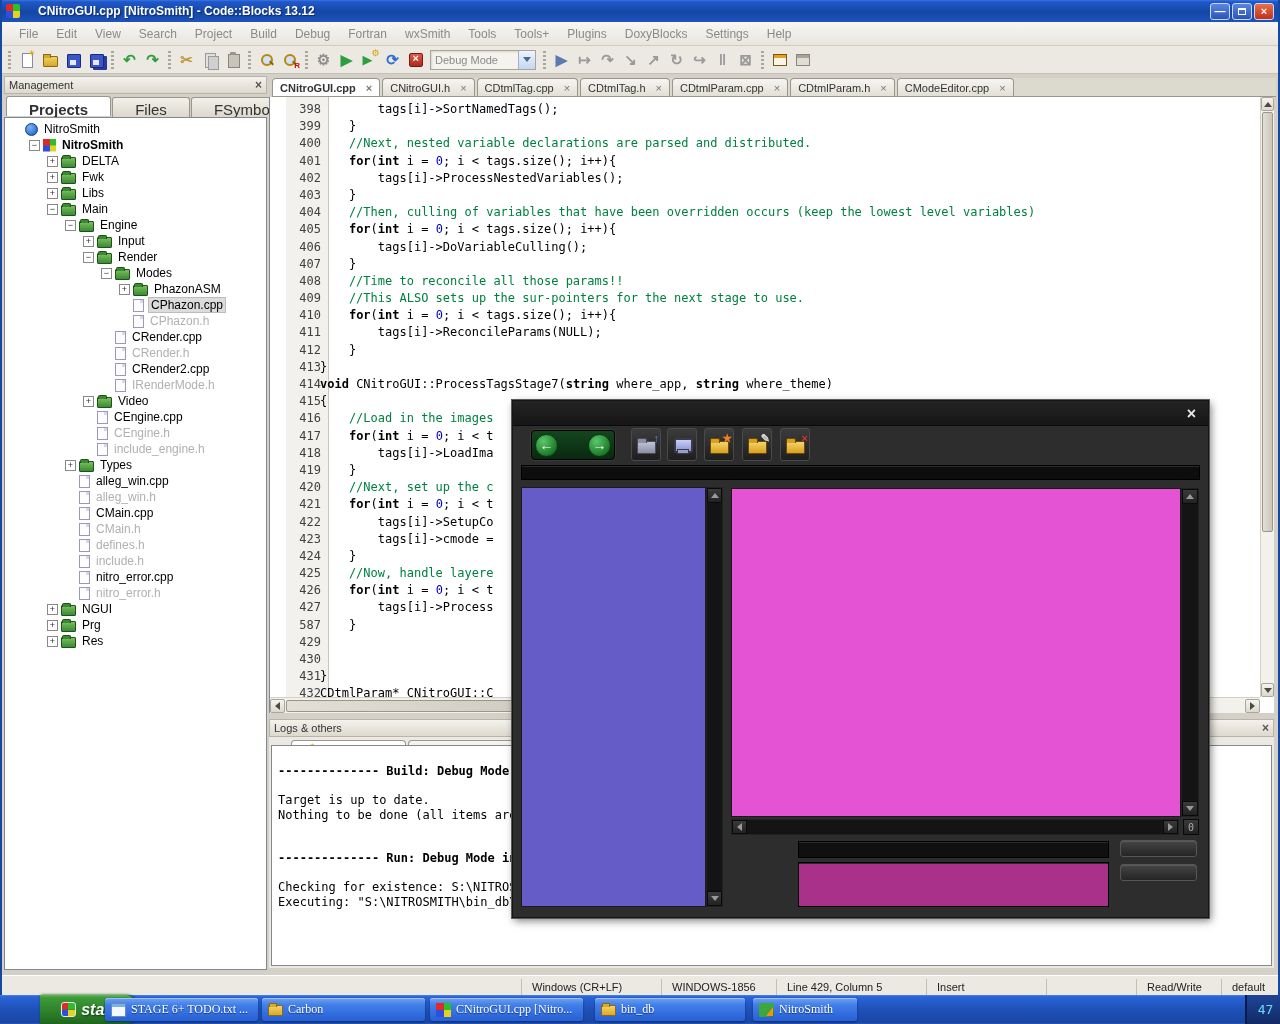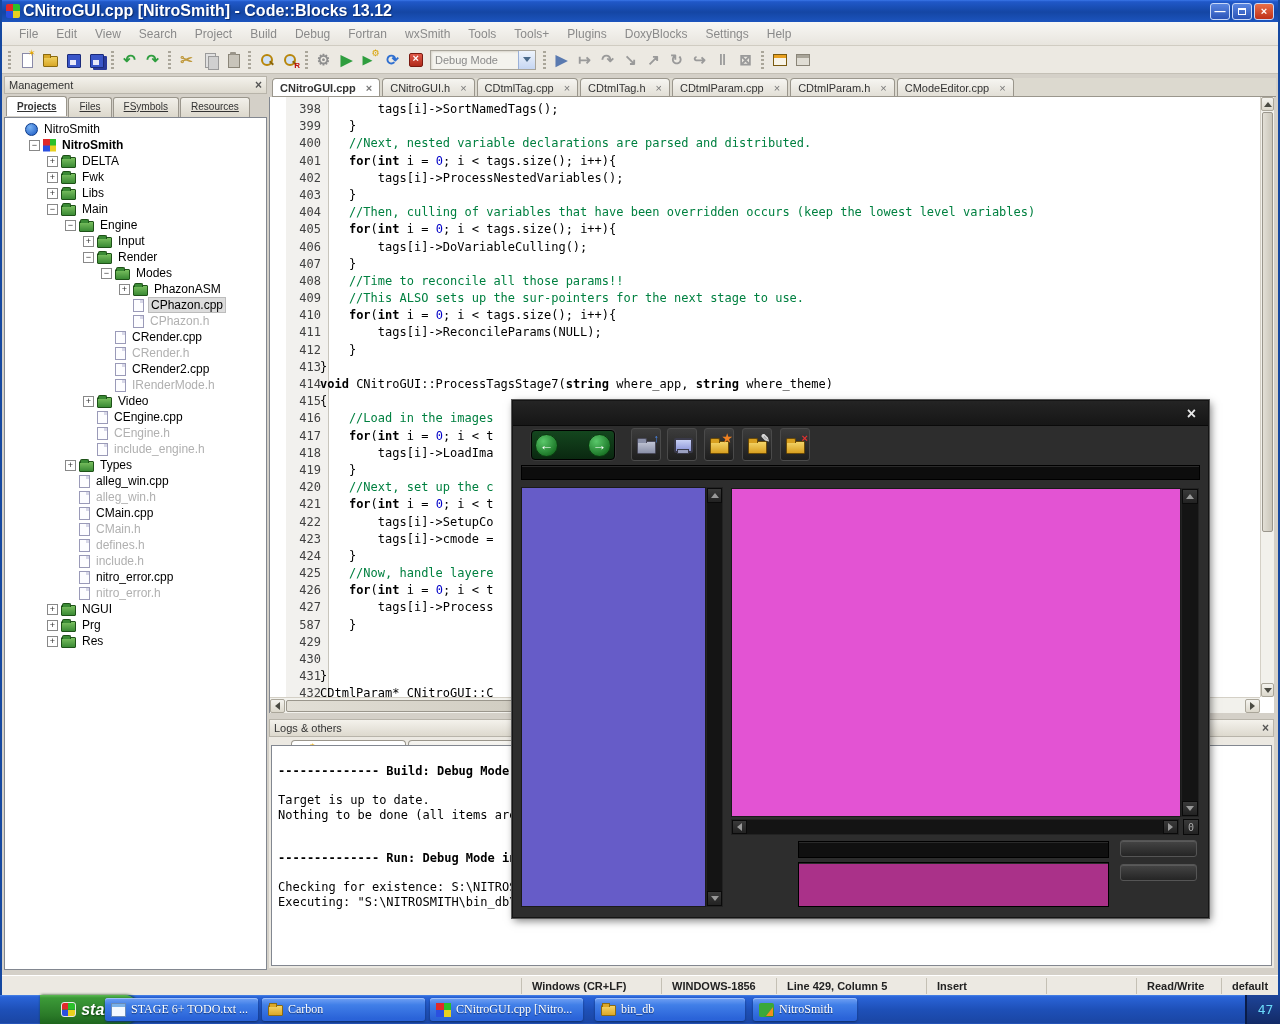--- a/index.html
+++ b/index.html
@@ -5,21 +5,21 @@
   * { margin:0; padding:0; box-sizing:border-box; }
   html,body { width:1280px; height:1024px; overflow:hidden; background:#d4d0c8;
     font-family:"Liberation Sans", sans-serif; }
   #app { position:absolute; inset:0; width:1280px; height:1024px;
     border-left:2px solid #1548a0; border-right:2px solid #1548a0; background:#d4d0c8; }
 
   
   .titlebar { position:absolute; left:0; top:0; width:100%; height:22px;
     background:linear-gradient(180deg,#3a76e8 0%,#2058c8 8%,#1446a4 55%,#1c54be 100%);
     display:flex; align-items:center; padding:0 4px; }
-  .titlebar .t-title { color:#fff; font-weight:bold; font-size:16px; margin-left:3px;
+  .titlebar .t-title { color:#fff; font-weight:bold; font-size:12px; margin-left:18px;
     text-shadow:1px 1px 1px #0a2a6a; white-space:nowrap; }
   .cb-logo { width:14px; height:14px; border-radius:2px; flex:none;
     background:
       linear-gradient(90deg,#e02a2a 50%,#2ac02a 50%) top/100% 50% no-repeat,
       linear-gradient(90deg,#2a50e0 50%,#e8d020 50%) bottom/100% 50% no-repeat; }
   .t-btns { margin-left:auto; display:flex; gap:2px; }
   .t-btn { width:20px; height:17px; border-radius:3px; border:1px solid #c8d8f8;
     background:linear-gradient(180deg,#5a86e0,#2a54b8); color:#fff; font-size:11px;
     display:flex; align-items:center; justify-content:center; font-weight:bold; }
   .t-btn.close { background:linear-gradient(180deg,#e8704a,#c03018); }
@@ -83,22 +83,22 @@
   .tri-down  { border-left:4px solid transparent; border-right:4px solid transparent; border-top:5px solid currentColor; }
   .tri-left  { border-top:4px solid transparent; border-bottom:4px solid transparent; border-right:5px solid currentColor; }
   .tri-right { border-top:4px solid transparent; border-bottom:4px solid transparent; border-left:5px solid currentColor; }
 
   
   .mgmt { position:absolute; left:2px; top:76px; width:263px; height:894px; }
   .panel-cap { height:18px; background:linear-gradient(180deg,#f4f2ec,#ddd9ce);
     border:1px solid #b8b4aa; display:flex; align-items:center; padding:0 4px; font-size:11px; color:#333; }
   .panel-cap .x { margin-left:auto; color:#555; font-weight:bold; font-size:12px; }
   .mgmt-tabs { display:flex; margin-top:3px; padding-left:2px; height:20px; }
-  .mtab { font-size:10px; padding:3px 10px 2px; border:1px solid #9a968c; border-bottom:none;
-    border-radius:3px 3px 0 0; background:linear-gradient(180deg,#f2f0ea,#dcd8cc); color:#333; margin-right:1px;text-decoration:underline; }
+  .mtab { font-size:15px; padding:3px 22px 2px; border:1px solid #9a968c; border-bottom:none;
+    border-radius:3px 3px 0 0; background:linear-gradient(180deg,#f2f0ea,#dcd8cc); color:#333; margin-right:1px; }
   .mtab.active { background:#fff; font-weight:bold; position:relative; top:-1px; padding-top:4px; }
   .treebox { position:absolute; left:0; top:41px; right:0; bottom:0; background:#fff;
     border:1px solid #828790; overflow:hidden; padding-top:3px; }
   .tree-row { height:16px; display:flex; align-items:center; font-size:12px; white-space:nowrap; }
   .expander { width:11px; height:11px; border:1px solid #888; background:#fff; flex:none;
     font-size:9px; line-height:8px; text-align:center; color:#333; margin-right:3px; }
   .exp-space { width:14px; flex:none; }
   .ti { flex:none; margin-right:4px; position:relative; }
   .ti-workspace { width:13px; height:13px; border-radius:50%;
     background:radial-gradient(circle at 35% 30%,#7ab4f4,#1a56c0); border:1px solid #0a3a8a; }
@@ -164,21 +164,21 @@
   .refresh::after { content:""; display:inline-block; margin-left:2px; border-left:3px solid transparent;
     border-right:3px solid transparent; border-top:4px solid #222; vertical-align:middle; }
   .logs-body { position:absolute; left:2px; right:2px; top:26px; bottom:2px; background:#fff;
     border:1px solid #828790; padding:18px 6px 0; overflow:hidden; }
   .log-line { font-family:"DejaVu Sans Mono", monospace; font-size:12px; height:14.5px;
     white-space:pre; color:#000; }
   .log-line.b { font-weight:bold; }
 
   
   .statusbar { position:absolute; left:0; top:975px; width:100%; height:20px; background:#ece9e2;
-    border-top:1px solid #fff; display:flex; align-items:center;font-weight:bold; }
+    border-top:1px solid #fff; display:flex; align-items:flex-end; }
   .sb-field { height:16px; border-right:1px solid #c4c0b4; font-size:11px; color:#222;
     display:flex; align-items:center; padding-left:10px; white-space:nowrap; overflow:hidden; flex:none; }
 
   
   .taskbar { position:absolute; left:-2px; top:995px; width:1284px; height:29px;
     background:linear-gradient(180deg,#4a86e8 0%,#2a64d8 6%,#1e50b8 50%,#1a46a4 95%,#2a5ac0 100%); }
   .startbtn { position:absolute; left:0; top:0; width:97px; height:29px;
     background:linear-gradient(180deg,#5aba52 0%,#3c9a38 10%,#2a7a28 70%,#1e661e 100%);
     border-radius:0 12px 12px 0; display:flex; align-items:center; justify-content:center; gap:5px;
     box-shadow:1px 0 3px #0a3a0a;margin-left:40px; }

